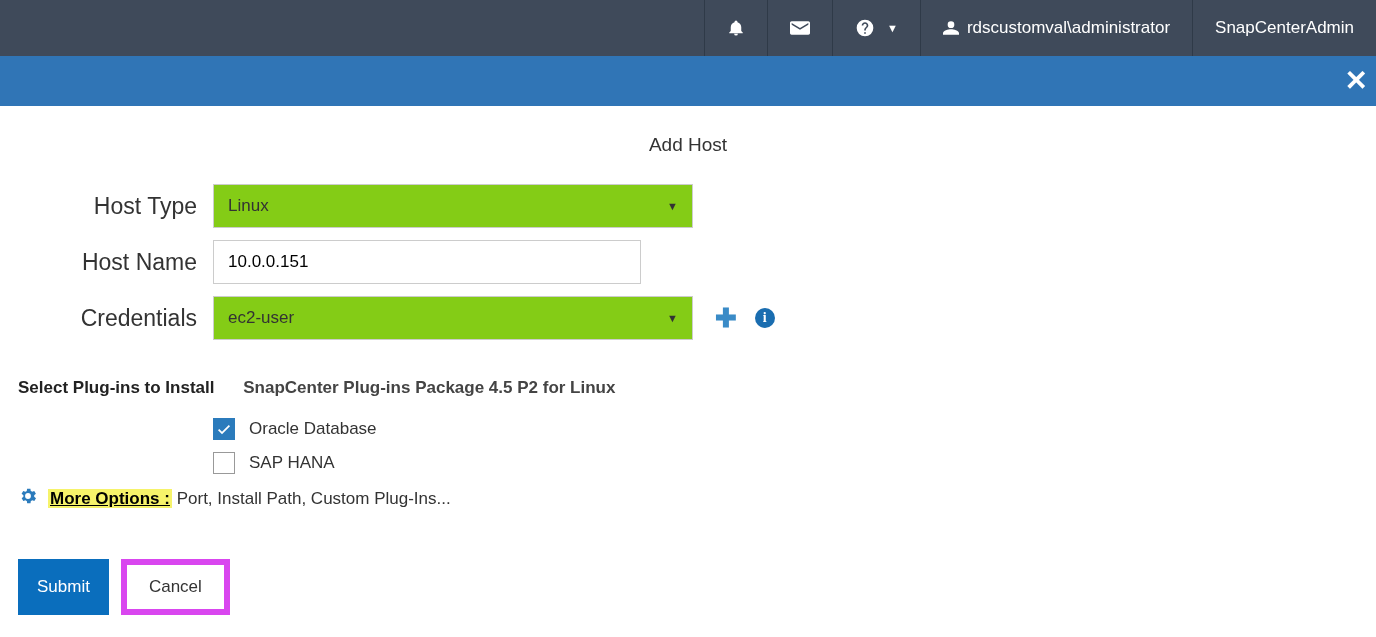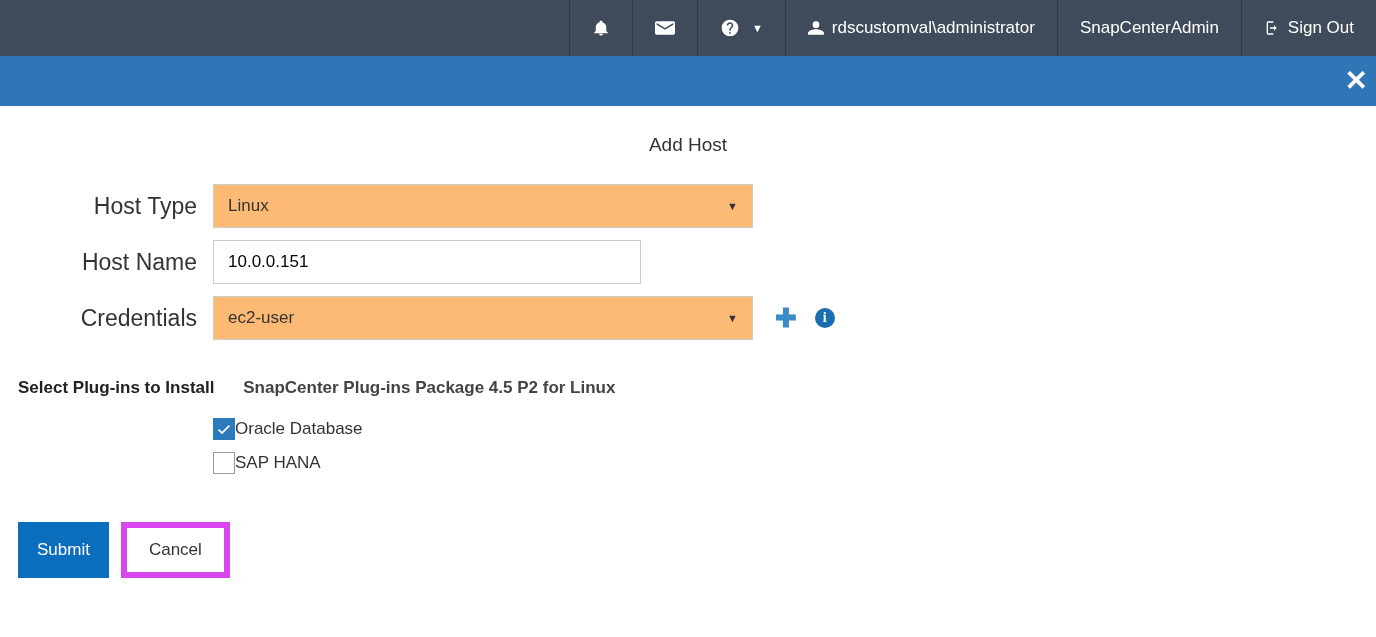--- a/index.html
+++ b/index.html
@@ -11,33 +11,33 @@
   .top-item .caret { font-size: 11px; margin-left: 4px; }
   
   .blue-bar { background: #3075b6; height: 50px; position: relative; }
   .close-x { position: absolute; right: 8px; top: 50%; transform: translateY(-50%); color: #fff; font-size: 28px; font-weight: bold; cursor: pointer; line-height: 1; }
   
   .content { padding: 28px 18px 20px 18px; }
   .page-title { font-size: 19px; font-weight: 400; color: #333; margin-bottom: 28px; text-align: center; }
   
   .form-row { display: flex; align-items: center; margin-bottom: 12px; }
   .form-label { width: 195px; text-align: right; padding-right: 16px; font-size: 23px; color: #333; }
-  .form-control { width: 540px; height: 44px; border: 1px solid #ccc; padding: 0 14px; font-size: 17px; background: #fdba74; display: flex; align-items: center; justify-content: space-between; position: relative; }
+  .form-control { width: 480px; height: 44px; border: 1px solid #ccc; padding: 0 14px; font-size: 17px; background: #84cc16; display: flex; align-items: center; justify-content: space-between; position: relative; }
   .form-control .dd-caret { font-size: 11px; color: #333; }
   .form-input { width: 428px; height: 44px; border: 1px solid #ccc; padding: 0 14px; font-size: 17px; }
   .row-extras { display: flex; align-items: center; gap: 18px; margin-left: 22px; }
   .plus-icon { color: #3a8bc7; font-size: 26px; font-weight: bold; cursor: pointer; }
   .info-icon { width: 20px; height: 20px; border-radius: 50%; background: #1a6db0; color: #fff; display: flex; align-items: center; justify-content: center; font-weight: bold; font-size: 14px; font-family: Georgia, serif; cursor: pointer; }
   
   .plugins-section { margin-top: 38px; }
   .plugins-header { font-size: 17px; margin-bottom: 20px; }
   .plugins-header .strong { font-weight: 600; color: #222; }
   .plugins-header .pkg { font-weight: 700; color: #444; margin-left: 24px; }
   
-  .checkbox-row { display: flex; align-items: center; margin-left: 195px; margin-bottom: 12px; font-size: 17px; }
+  .checkbox-row { display: flex; align-items: center; margin-left: 195px; margin-bottom: 12px; gap: 14px; font-size: 17px; }
   .cbox { width: 22px; height: 22px; border: 1px solid #999; display: flex; align-items: center; justify-content: center; cursor: pointer; }
   .cbox.checked { background: #2b7bbc; border-color: #2b7bbc; }
   .cbox.checked svg { display: block; }
   .cbox svg { display: none; }
   
   .more-options-row { display: flex; align-items: center; gap: 10px; margin-top: 8px; font-size: 17px; }
   .gear { color: #2b7bbc; }
   .more-link { background: #f6f36a; font-weight: 600; text-decoration: underline; padding: 0 2px; cursor: pointer; color: #000; }
   .more-rest { color: #333; }
   
@@ -67,26 +67,20 @@
     <span class="caret">▼</span>
   </div>
   <div class="top-item">
     <svg width="16" height="16" viewBox="0 0 24 24">
         <path d="M12 12a5 5 0 100-10 5 5 0 000 10zm0 2c-4 0-12 2-12 6v2h24v-2c0-4-8-6-12-6z"></path>
       </svg>
     <span>rdscustomval\administrator</span>
   </div>
   <div class="top-item">
     <span>SnapCenterAdmin</span>
-  </div>
-  <div class="top-item">
-    <svg width="16" height="18" viewBox="0 0 24 24">
-        <path d="M14 2H6c-1.1 0-2 .9-2 2v16c0 1.1.9 2 2 2h8v-2H6V4h8V2zm5 10l-4-4v3h-6v2h6v3l4-4z"></path>
-      </svg>
-    <span>Sign Out</span>
   </div>
 </div>
 
 <div class="blue-bar">
   <span class="close-x">✕</span>
 </div>
 
 <div class="content">
   <div class="page-title">Add Host</div>
 
@@ -130,19 +124,29 @@
       <span>Oracle Database</span>
     </div>
 
     <div class="checkbox-row">
       <div class="cbox">
         
       </div>
       <span>SAP HANA</span>
     </div>
 
+    <div class="more-options-row">
+      <span class="gear">
+        <svg width="20" height="20" viewBox="0 0 24 24" fill="#2b7bbc">
+            <path d="M19.4 13l.1-1-.1-1 2.1-1.6-2-3.5-2.5 1a7 7 0 00-1.7-1l-.4-2.7h-4l-.4 2.7c-.6.3-1.2.6-1.7 1l-2.5-1-2 3.5L6.5 11l-.1 1 .1 1-2.1 1.6 2 3.5 2.5-1c.5.4 1.1.7 1.7 1l.4 2.7h4l.4-2.7c.6-.3 1.2-.6 1.7-1l2.5 1 2-3.5L19.4 13zM12 15.5A3.5 3.5 0 1112 8.5a3.5 3.5 0 010 7z"></path>
+          </svg>
+      </span>
+      <span>
+        <span class="more-link">More Options :</span><span class="more-rest"> Port, Install Path, Custom Plug-Ins...</span>
+      </span>
+    </div>
   </div>
 
   <div class="buttons">
     <button class="btn-primary">Submit</button>
     <button class="btn-secondary">Cancel</button>
   </div>
 </div>
 
 </body></html>

